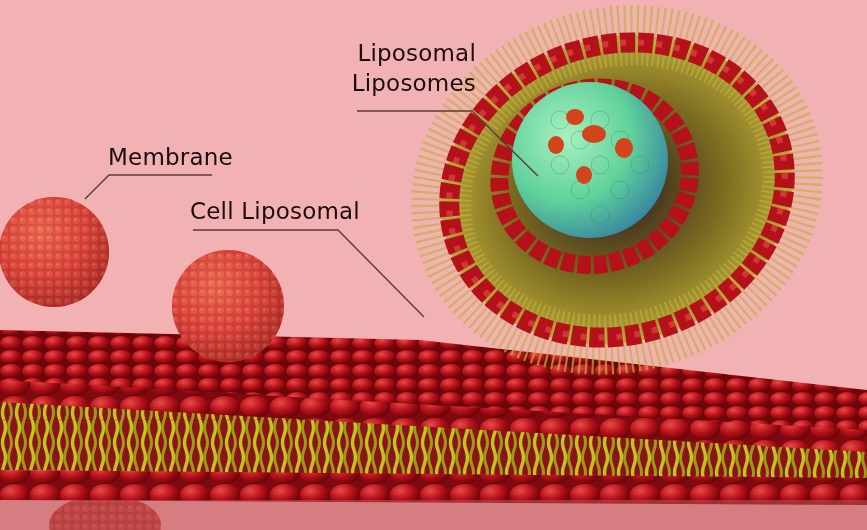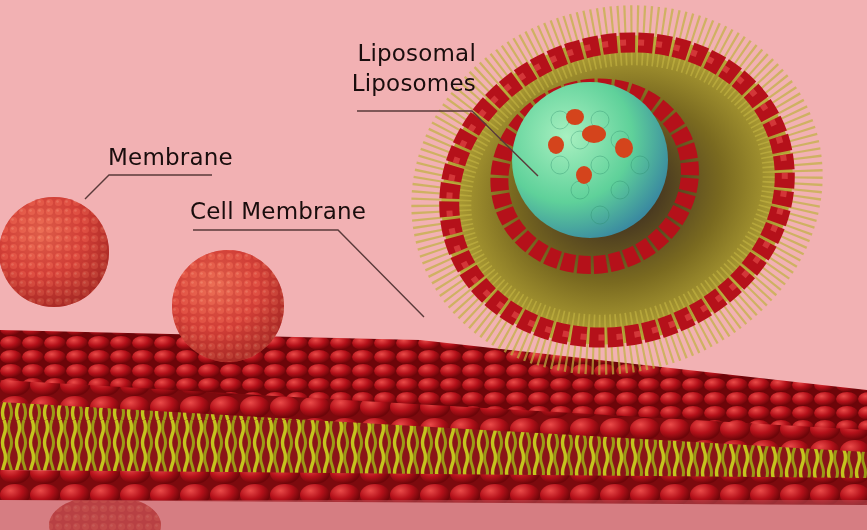--- a/index.html
+++ b/index.html
@@ -120,15 +120,15 @@
       <polyline points="212,175 109,175 85,199"></polyline>
       <polyline points="193,230 338,230 424,317"></polyline>
     </g>
   </svg>
 
   <div class="label" style="left:342px; top:38px; text-align:right; width:134px;">
     <div>Liposomal</div>
     <div>Liposomes</div>
   </div>
   <div class="label" style="left:108px; top:142px;">Membrane</div>
-  <div class="label" style="left:190px; top:196px;">Cell Membrane</div>
+  <div class="label" style="left:190px; top:196px;">Cell Liposomal</div>
 
 </div>
 
 </body></html>

